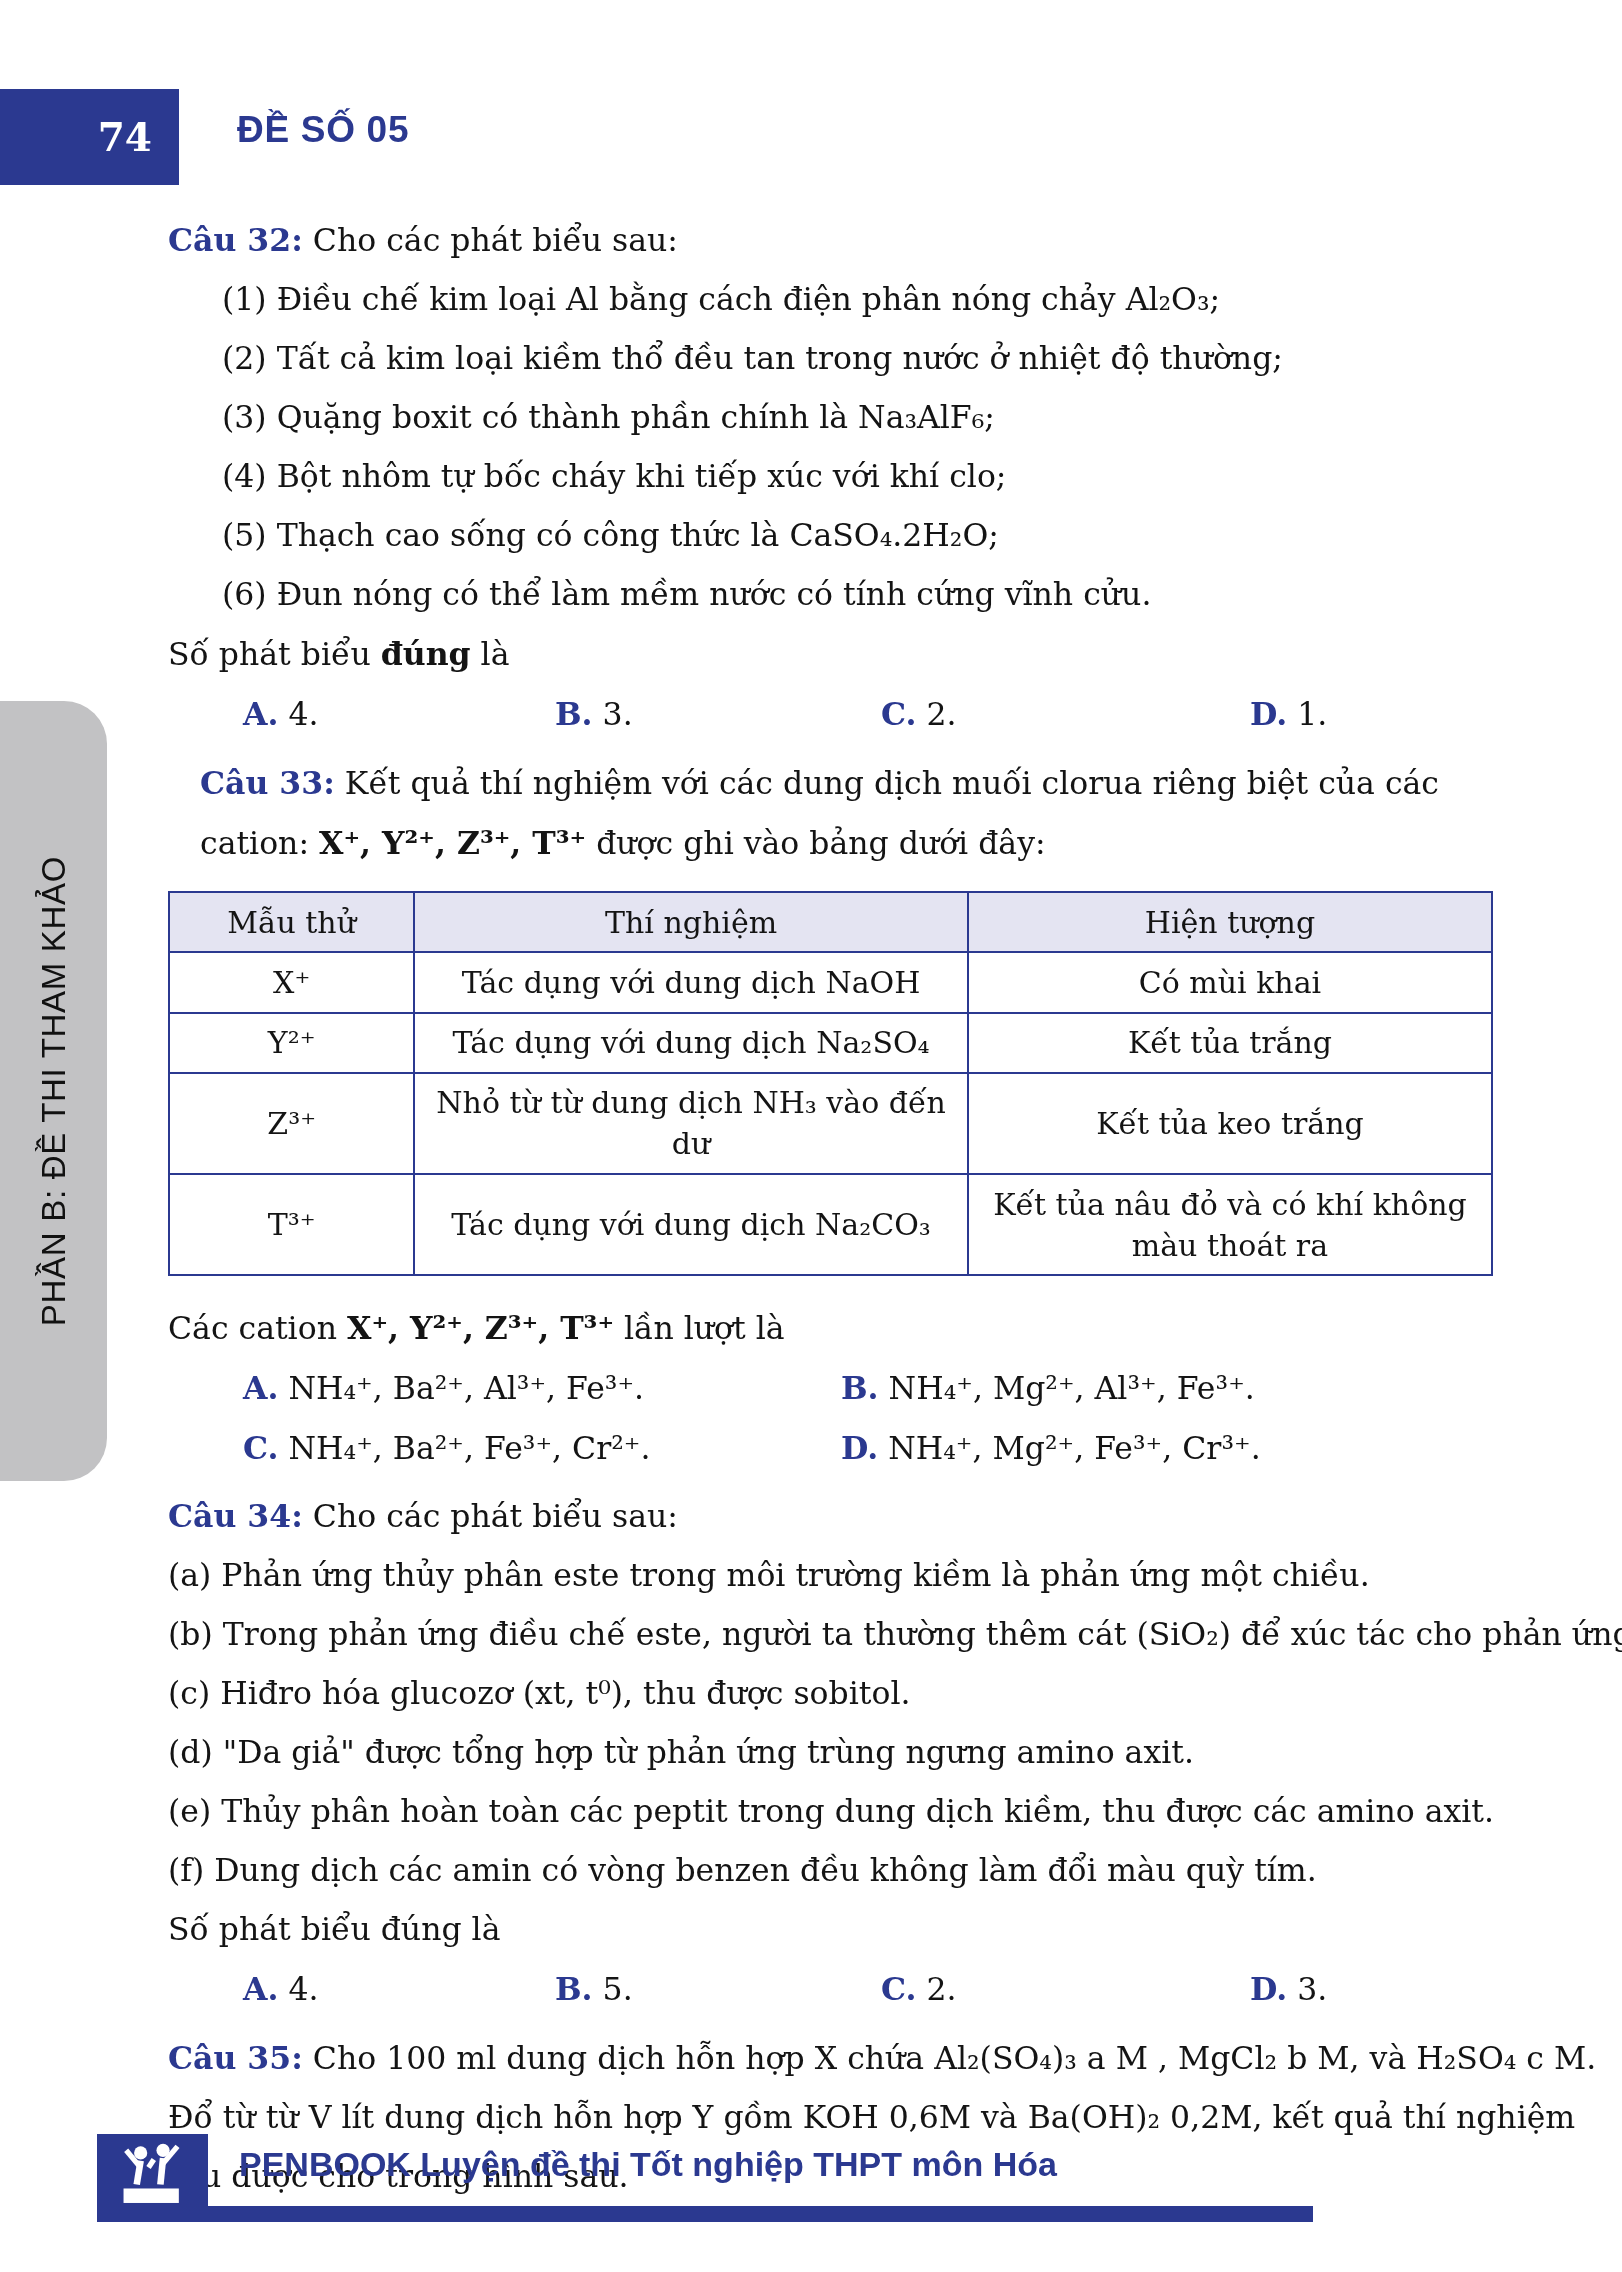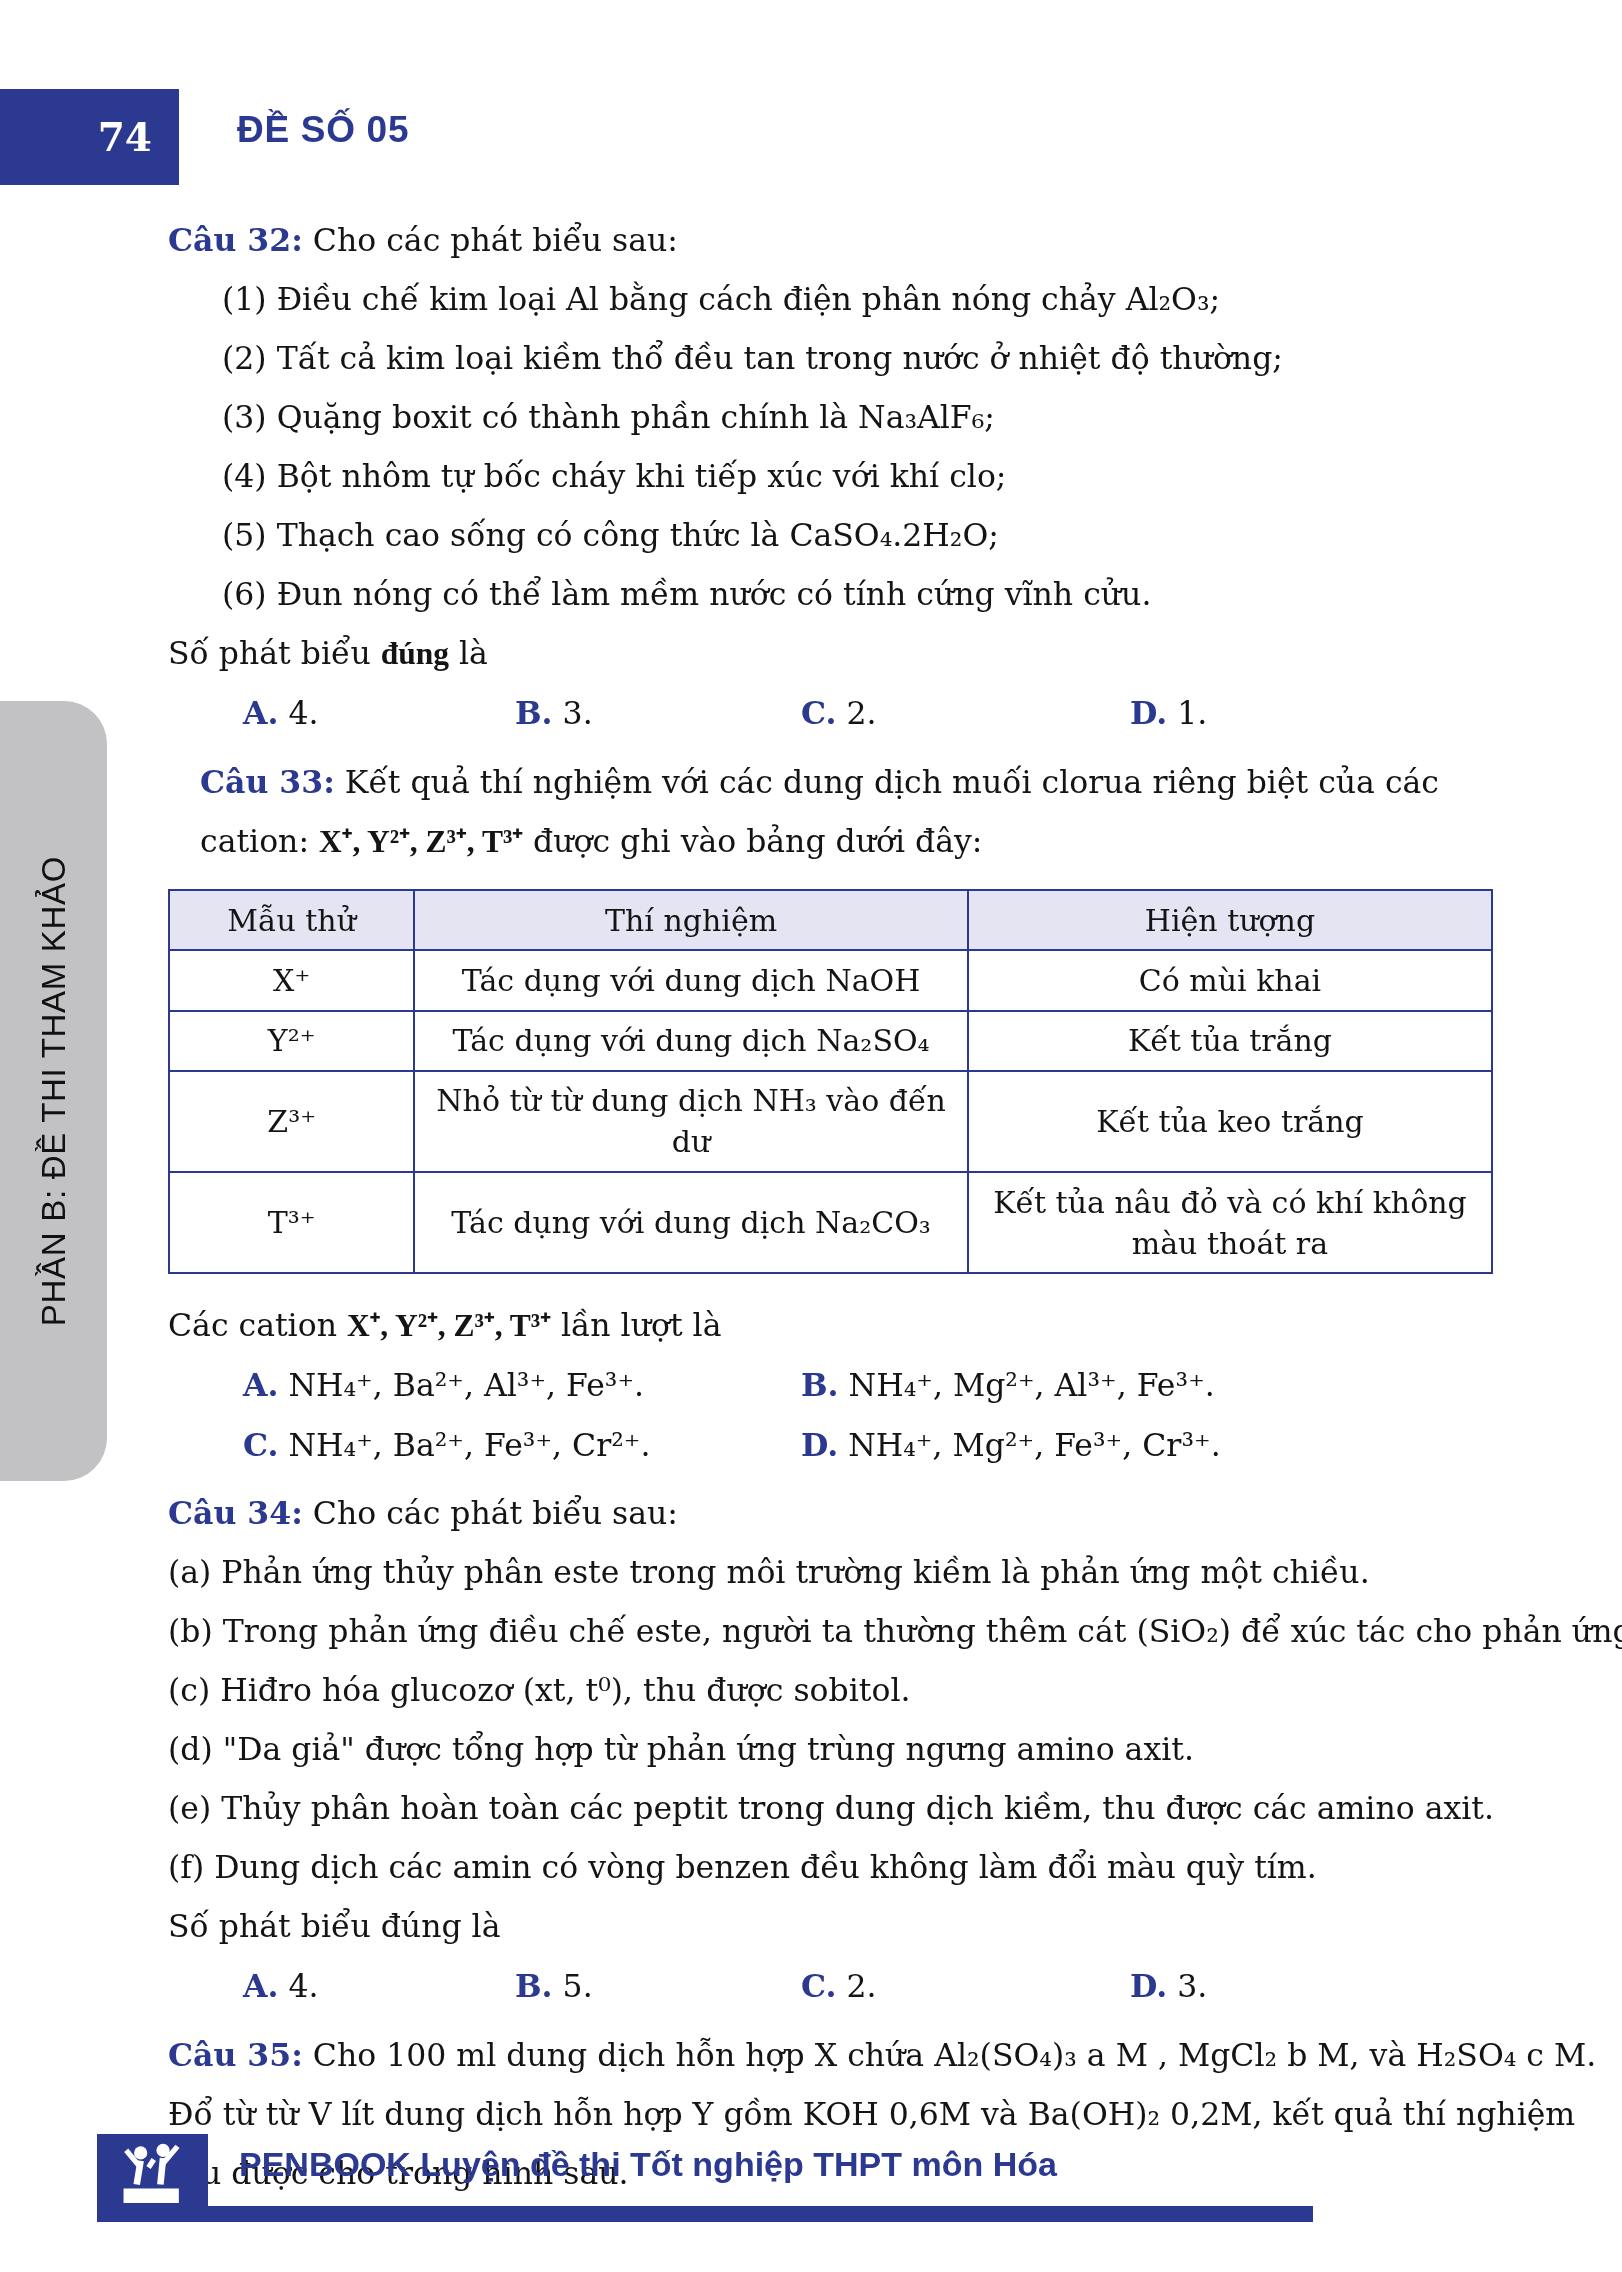--- a/index.html
+++ b/index.html
@@ -37,25 +37,25 @@
 
   
   .content {
     position:absolute; left:168px; top:210px; width:1384px;
     font-size:31.5px; line-height:59px;
   }
   .line { white-space:nowrap; }
   .wrap { white-space:normal;margin-left:32px; }
   .stmt { padding-left:54px; }
   .qlabel { color:#2B3990; font-weight:bold; }
-  .b { font-weight:bold;font-family:Liberation Serif, serif; }
+  .b { font-weight:bold; }
   .mt { margin-top:8.6px; }
 
   
-  .opt-row { display:flex; padding-left:75px; }
+  .opt-row { display:flex; padding-left:75px;gap:40px; }
   .cols4 .opt:nth-child(1) { width:272px; }
   .cols4 .opt:nth-child(2) { width:286px; }
   .cols4 .opt:nth-child(3) { width:329px; }
   .cols2 .opt:nth-child(1) { width:558px; }
   .optletter { color:#2B3990; font-weight:bold; }
 
   
   .dtable {
     border-collapse:collapse; table-layout:fixed;
     width:1284px; margin:18.6px 0 21.5px 0;

